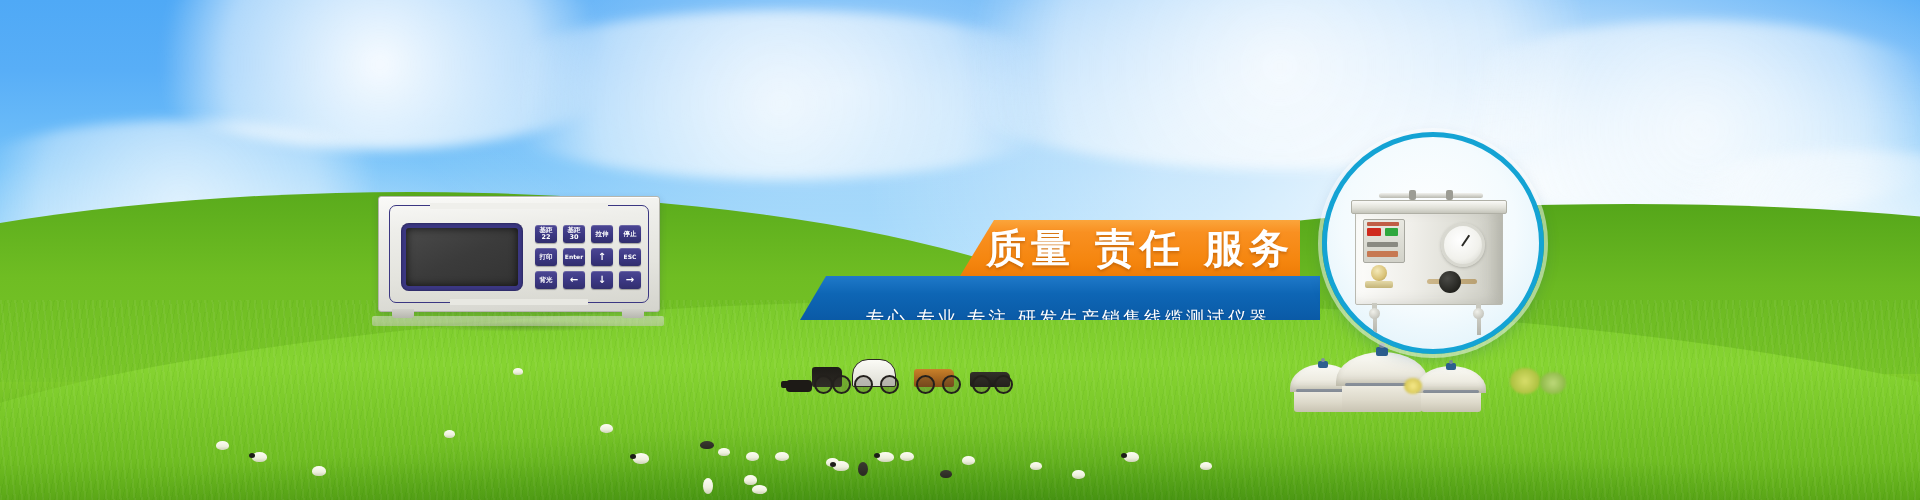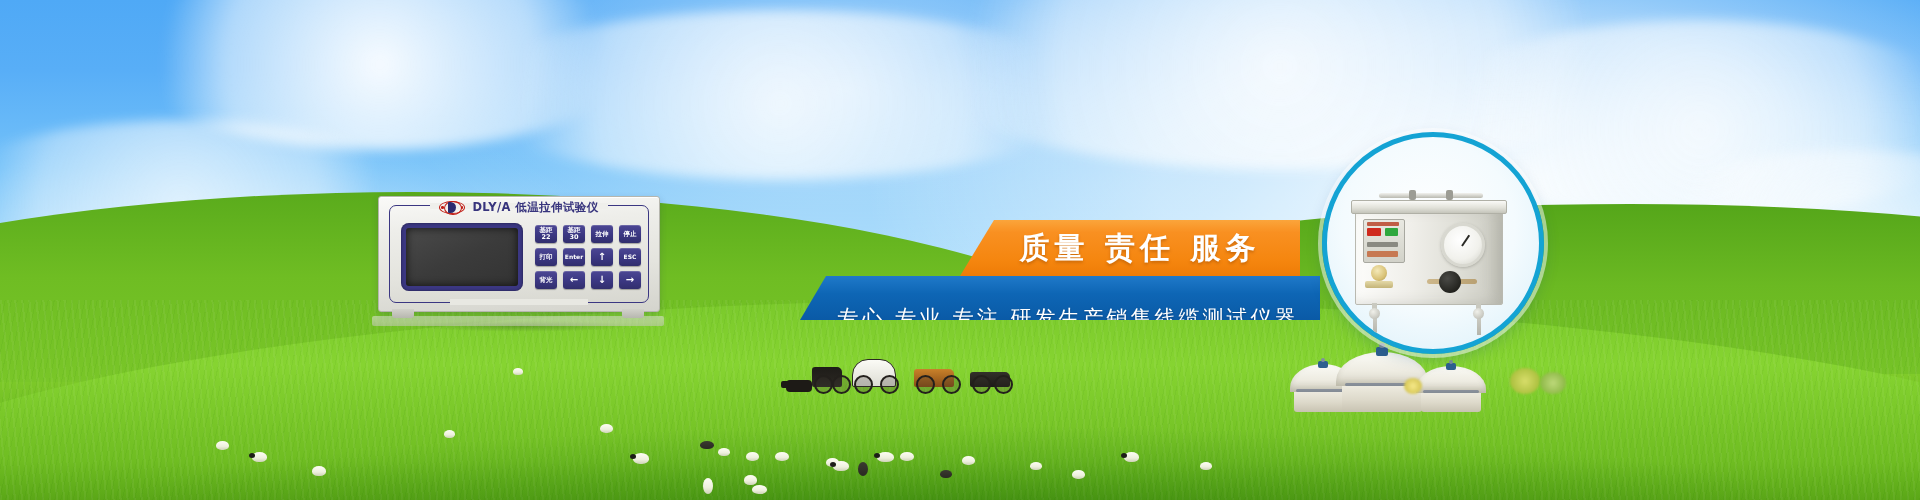--- a/index.html
+++ b/index.html
@@ -103,36 +103,36 @@
 
   
   .orangeBar{
     position:absolute;left:960px;top:220px;width:340px;height:56px;
     background:linear-gradient(180deg,#FBA53B 0%,#F99021 22%,#F5860F 72%,#EE7C06 100%);
     clip-path:polygon(34px 0, 100% 0, 100% 100%, 0 100%);
     box-shadow:0 2px 5px rgba(20,60,100,.18);
     display:flex;align-items:center;justify-content:center;
   }
   .orangeBar .txt{
-    color:#ffffff;font-size:30px;font-weight:bold;letter-spacing:5px;
+    color:#ffffff;font-size:40px;font-weight:bold;letter-spacing:5px;
     text-shadow:0 2px 3px rgba(150,70,0,.45);
     white-space:nowrap;padding-left:20px;
     font-family:"DejaVu Sans","Liberation Sans",sans-serif;
   }
 
   
   .blueBar{
     position:absolute;left:800px;top:276px;width:520px;height:44px;
     background:linear-gradient(180deg,#1F79C9 0%,#0E66B5 40%,#0A5AA6 100%);
     clip-path:polygon(26px 0, 100% 0, 100% 100%, 0 100%);
     box-shadow:0 2px 5px rgba(10,40,80,.22);
     display:flex;align-items:center;justify-content:center;
   }
   .blueBar .txt{
-    color:#ffffff;font-size:21px;letter-spacing:3px;white-space:nowrap;
+    color:#ffffff;font-size:18px;letter-spacing:3px;white-space:nowrap;
     padding-left:16px;
     font-family:"DejaVu Sans","Liberation Sans",sans-serif;
     text-shadow:0 1px 2px rgba(0,25,60,.4);
     margin-top:40px;
   }
 
   
   .prodCircle{
     position:absolute;left:1322px;top:132px;width:212px;height:212px;
     border-radius:50%;border:5px solid #14A3D4;
@@ -390,30 +390,20 @@
 
   <div class="devShadow"></div>
   <div class="device">
     <div class="devBase"></div>
     <div class="devCase">
       <div class="devFrame">
         <div class="gapTop"></div>
           <div class="gapBot"></div>
       </div>
 
-      <div class="devTitleRow">
-        <span class="logo">
-          <span class="oval"></span>
-            <span class="oval2"></span>
-          <span class="d"></span>
-          <span class="dot dotL"></span>
-            <span class="dot dotR"></span>
-        </span>
-        <span class="devTitle">DLY/A 低温拉伸试验仪</span>
-      </div>
 
       <div class="screen">
         <div class="lcd"></div>
       </div>
 
       <div class="keypad">
         <div class="key">基距
 22</div>
         <div class="key">基距
 30</div>

